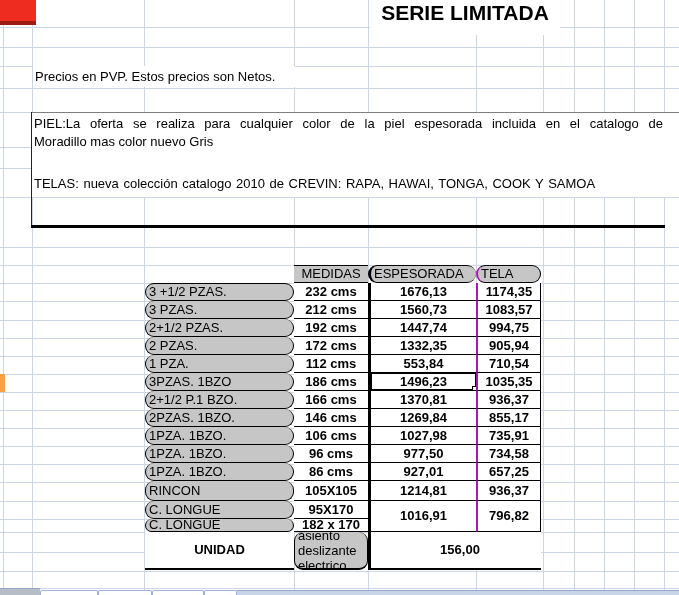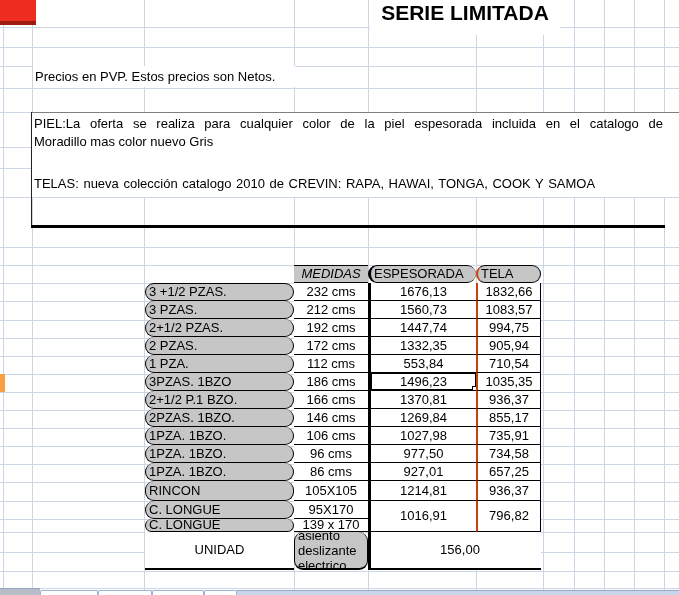--- a/index.html
+++ b/index.html
@@ -62,26 +62,26 @@
   .thickline{position:absolute;left:31px;top:225px;width:634px;height:3px;background:#000;z-index:2;}
   
   .tbl{position:absolute;left:145px;top:265px;z-index:2;display:grid;
     grid-template-columns:149px 74px 108px 65px;
     grid-template-rows:repeat(12,18px) 20px 18px 13px 38px;
     grid-auto-flow:row;font-size:13px;color:#000;}
   .cell{box-sizing:border-box;border-right:1px solid #000;border-bottom:1px solid #000;
     display:flex;align-items:center;justify-content:center;overflow:hidden;white-space:nowrap;line-height:14px;}
   .lbl{background:#c6c6c6;justify-content:flex-start;padding-left:3px;border-left:1px solid #000;border-radius:9px;}
   .hdr{background:#c6c6c6;}
-  .hdr.hmed{font-style:italic;text-align:right;}
+  .hdr.hmed{text-align:right;}
   .hdr.hesp,.hdr.htela{justify-content:flex-start;padding-left:3px;border-radius:9px;}
-  .val{background:#fff;}
+  .val{background:#fff;font-weight:bold;}
   .med{border-right:none;}
   .esp{border-left:3px solid #000;border-right:none;}
-  .tela{border-left:2px solid #c2410c;}
+  .tela{border-left:2px solid #a21caf;}
   .empty{border:none;background:transparent;}
   .top{border-top:1px solid #000;}
   .bot{border-bottom:2px solid #000;}
   .wrap{white-space:normal;line-height:15px;padding:2px 3px;align-items:center;}
   .span2r{grid-row:span 2;}
   .span2c{grid-column:3/5;padding-left:8px;}
   .active{position:relative;z-index:4;}
   .activebox{position:absolute;inset:-1px;border:2px solid #000;pointer-events:none;}
   .handle{position:absolute;right:-4px;bottom:-4px;width:5px;height:5px;background:#fff;border:1px solid #000;}
   
@@ -113,21 +113,21 @@
 
 <div class="tbl">
   <div class="cell empty"></div>
   <div class="cell hdr hmed med top">MEDIDAS</div>
   <div class="cell hdr hesp esp top">ESPESORADA</div>
   <div class="cell hdr htela tela top">TELA</div>
 
   <div class="cell lbl top">3 +1/2 PZAS.</div>
   <div class="cell val med">232 cms</div>
   <div class="cell val esp">1676,13</div>
-  <div class="cell val tela">1832,66</div>
+  <div class="cell val tela">1174,35</div>
 
   <div class="cell lbl">3 PZAS.</div>
   <div class="cell val med">212 cms</div>
   <div class="cell val esp">1560,73</div>
   <div class="cell val tela">1083,57</div>
 
   <div class="cell lbl">2+1/2 PZAS.</div>
   <div class="cell val med">192 cms</div>
   <div class="cell val esp">1447,74</div>
   <div class="cell val tela">994,75</div>
@@ -178,21 +178,21 @@
   <div class="cell val med">105X105</div>
   <div class="cell val esp">1214,81</div>
   <div class="cell val tela">936,37</div>
 
   <div class="cell lbl">C. LONGUE</div>
   <div class="cell val med">95X170</div>
   <div class="cell val esp span2r">1016,91</div>
   <div class="cell val tela span2r">796,82</div>
 
   <div class="cell lbl">C. LONGUE</div>
-  <div class="cell val med">139 x 170</div>
+  <div class="cell val med">182 x 170</div>
 
   <div class="cell val med bot">UNIDAD</div>
   <div class="cell lbl wrap bot">asiento deslizante electrico</div>
   <div class="cell val esp span2c bot">156,00</div>
 </div>
 
 <div class="tabstrip">
   <div class="tab-grayblock"></div>
   <div class="sheet-tab t1"></div>
   <div class="sheet-tab t2"></div>

